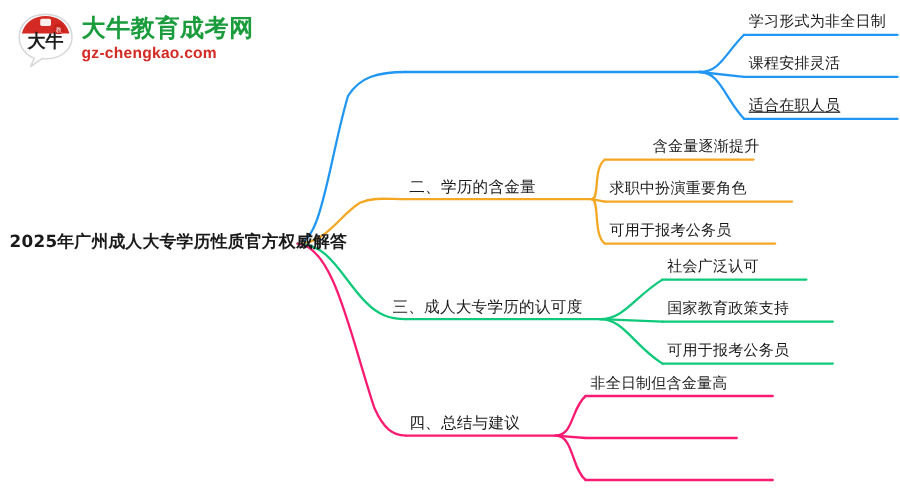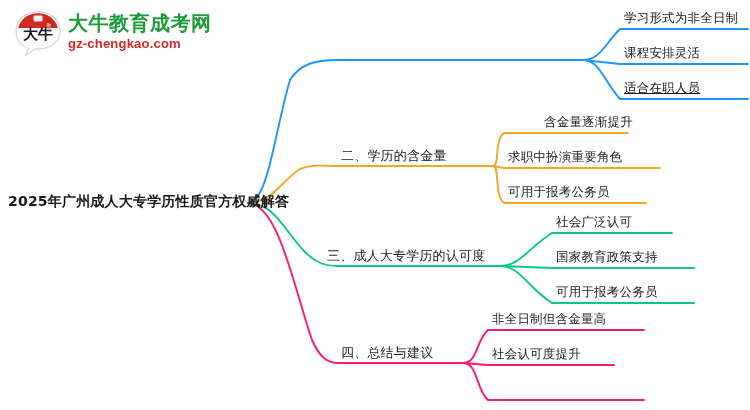--- a/index.html
+++ b/index.html
@@ -173,15 +173,14 @@
   <div class="node-label leaf-label" style="left:508px; top:149px;">求职中扮演重要角色</div>
   <div class="node-label leaf-label" style="left:508px; top:184px;">可用于报考公务员</div>
 
   <div class="node-label branch-label" style="left:327px; top:247px;">三、成人大专学历的认可度</div>
   <div class="node-label leaf-label" style="left:556px; top:214px;">社会广泛认可</div>
   <div class="node-label leaf-label" style="left:556px; top:249px;">国家教育政策支持</div>
   <div class="node-label leaf-label" style="left:556px; top:284px;">可用于报考公务员</div>
 
   <div class="node-label branch-label" style="left:341px; top:344px;">四、总结与建议</div>
   <div class="node-label leaf-label" style="left:492px; top:311px;">非全日制但含金量高</div>
-  <div class="node-label leaf-label" style="left:492px; top:346px;">社会认可度提升</div>
 
 </div>
 
 </body></html>

